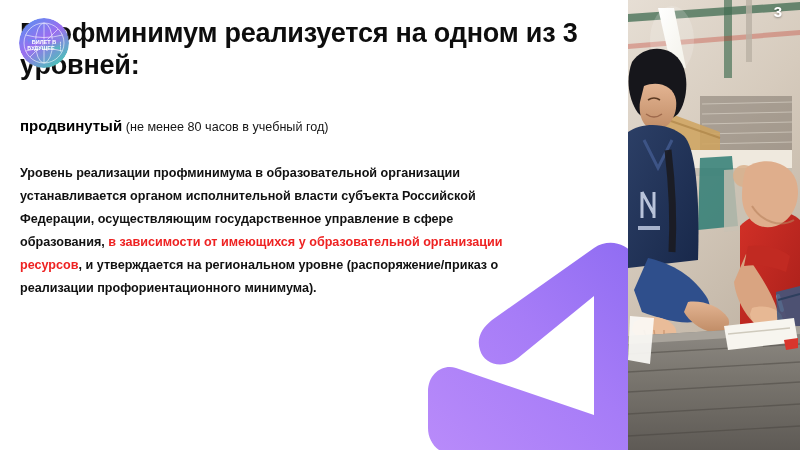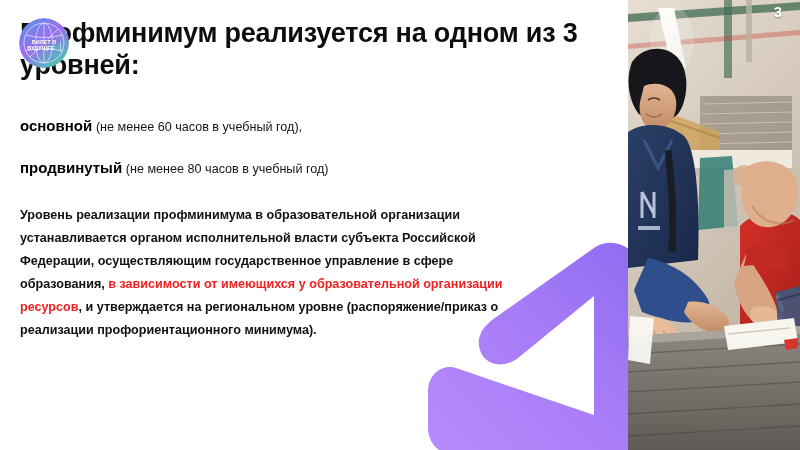--- a/index.html
+++ b/index.html
@@ -159,24 +159,20 @@
                Z" fill="url(#decoGrad)"></path>
     </svg>
   </div>
 
   <div class="content">
 
     <h1 class="slide-title">Профминимум реализуется на одном из 3 уровней:</h1>
 
     <div class="levels">
       <div class="level-row">
-        <span class="level-name">основной</span>
-        <span class="level-note">(не менее 60 часов в учебный год),</span>
-      </div>
-      <div class="level-row">
         <span class="level-name">продвинутый</span>
         <span class="level-note">(не менее 80 часов в учебный год)</span>
       </div>
     </div>
 
     <p class="paragraph"><span>Уровень реализации профминимума в образовательной организации устанавливается органом исполнительной власти субъекта Российской Федерации, осуществляющим государственное управление в сфере образования, </span><span class="hl">в зависимости от имеющихся у образовательной организации ресурсов</span><span>, и утверждается на региональном уровне (распоряжение/приказ о реализации профориентационного минимума).</span></p>
 
   </div>
 
   <div class="photo-panel">

